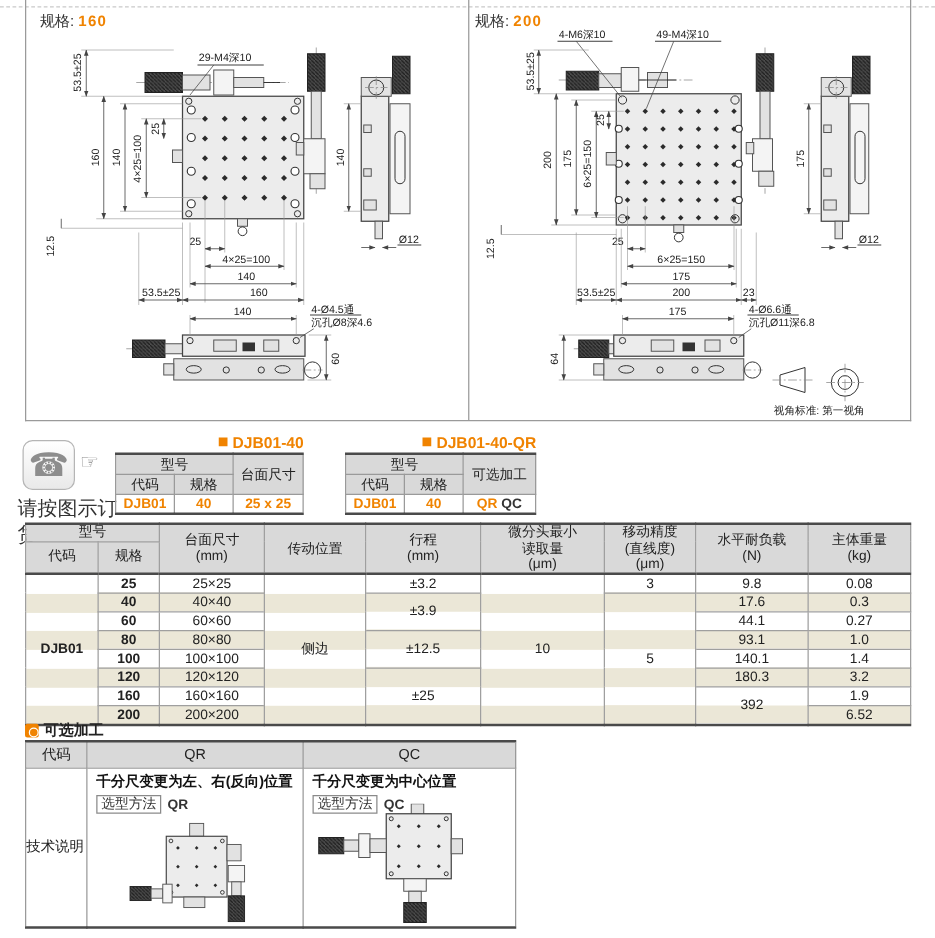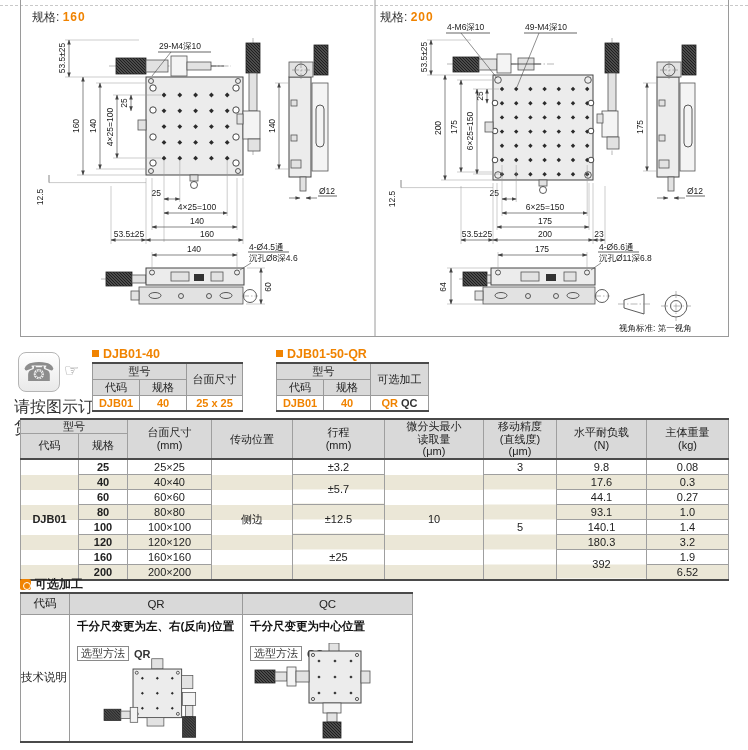--- a/index.html
+++ b/index.html
@@ -33,21 +33,21 @@
   
   .phone-btn { position:absolute; left:18px; top:352px; width:42px; height:40px;
     border:1px solid #b5b5b5; border-radius:8px; background:linear-gradient(#fff,#e9e9e9);
     display:flex; align-items:center; justify-content:center; }
   .phone-glyph { font-size:26px; color:#8d8d8d; line-height:1; }
   .hand-glyph { position:absolute; left:64px; top:360px; font-size:17px; color:#8d8d8d; }
   .order-note { position:absolute; left:14px; top:397px; width:92px; font-size:16px; color:#333; }
 
   
   .mini-wrap { position:absolute; }
-  .mini-title { font-size:12.5px; font-weight:bold; color:#f08300; display:flex; align-items:center; height:13px; margin-bottom:2px;}
+  .mini-title { font-size:12.5px; font-weight:bold; color:#f08300; display:flex; align-items:center; height:13px; margin-bottom:2px;justify-content:flex-end;}
   .sq { display:inline-block; width:7px; height:7px; background:#f08300; margin-right:4px; }
   table.mini { border-collapse:collapse; table-layout:fixed; border-top:2px solid #4a4a4a; border-bottom:2px solid #4a4a4a; }
   table.mini th, table.mini td { border:1px solid #9a9a9a; text-align:center; font-size:11px; padding:0; }
   table.mini th { background:#d9d9d9; font-weight:normal; color:#222; }
   table.mini .r1 th { height:13px; }
   table.mini .r2 th { height:14px; }
   table.mini .r3 td { height:15px; background:#fff; }
   .orv { color:#f08300; font-weight:bold; }
   .bkv { color:#333; font-weight:bold; }
 
@@ -69,21 +69,21 @@
   .opt-ico { width:11px; height:11px; background:#f08300; border-radius:2px; margin-right:4px; position:relative; }
   .opt-ico::after { content:""; position:absolute; left:2.5px; top:2.5px; width:6px; height:6px; border:1.4px solid #fff; border-radius:50%; }
   table.opt { position:absolute; left:20px; top:592px; border-collapse:collapse; table-layout:fixed;
     border-top:2px solid #4a4a4a; border-bottom:2px solid #4a4a4a; }
   table.opt th, table.opt td { border:1px solid #9a9a9a; padding:0; }
   table.opt th { background:#d9d9d9; font-weight:normal; font-size:11.5px; height:21px; color:#222; }
   table.opt td { background:#fff; vertical-align:top; }
   td.rowlab { text-align:left; vertical-align:middle !important; font-size:11.5px; color:#222; }
   .opt-cell { padding:5px 7px 2px 7px; height:126px; position:relative; }
   .opt-bold { font-size:11.5px; font-weight:bold; color:#111; line-height:1.2; }
-  .method-line { margin-top:13px; font-size:11px; display:flex; align-items:center; gap:5px; }
+  .method-line { margin-top:3px; font-size:11px; display:flex; align-items:center; gap:5px; }
   .method-box { border:1px solid #8a8a8a; padding:0 3px; line-height:13px; color:#333; }
   .method-code { font-weight:bold; color:#333; }
   .opt-draw { position:absolute; }
 </style>
 </head>
 <body>
 
 <div class="page">
   <div class="dash-top"></div>
 
@@ -505,21 +505,21 @@
         <td class="orv">40</td>
         <td class="orv">25 x 25</td>
       </tr>
     </tbody>
       </table>
   </div>
 
   <div class="mini-wrap" style="left:276px; top:347px;">
     <div class="mini-title">
       <span class="sq"></span>
-      <span>DJB01-50-QR</span>
+      <span>DJB01-40-QR</span>
     </div>
     <table class="mini">
       <colgroup>
           <col style="width:47px">
           <col style="width:47px">
           <col style="width:58px">
         </colgroup>
       <tbody>
           <tr class="r1">
             <th colspan="2">型号</th>
@@ -574,21 +574,21 @@
         <td class="rs1" rowspan="8">侧边</td>
         <td>±3.2</td>
         <td class="rs1" rowspan="8">10</td>
         <td>3</td>
         <td>9.8</td>
         <td>0.08</td>
       </tr>
       <tr class="b">
         <td class="orv">40</td>
           <td>40×40</td>
-        <td class="rs2" rowspan="2">±5.7</td>
+        <td class="rs2" rowspan="2">±3.9</td>
         <td class="rs2" rowspan="7">5</td>
         <td>17.6</td>
           <td>0.3</td>
       </tr>
       <tr class="w">
         <td class="orv">60</td>
           <td>60×60</td>
         <td>44.1</td>
           <td>0.27</td>
       </tr>

